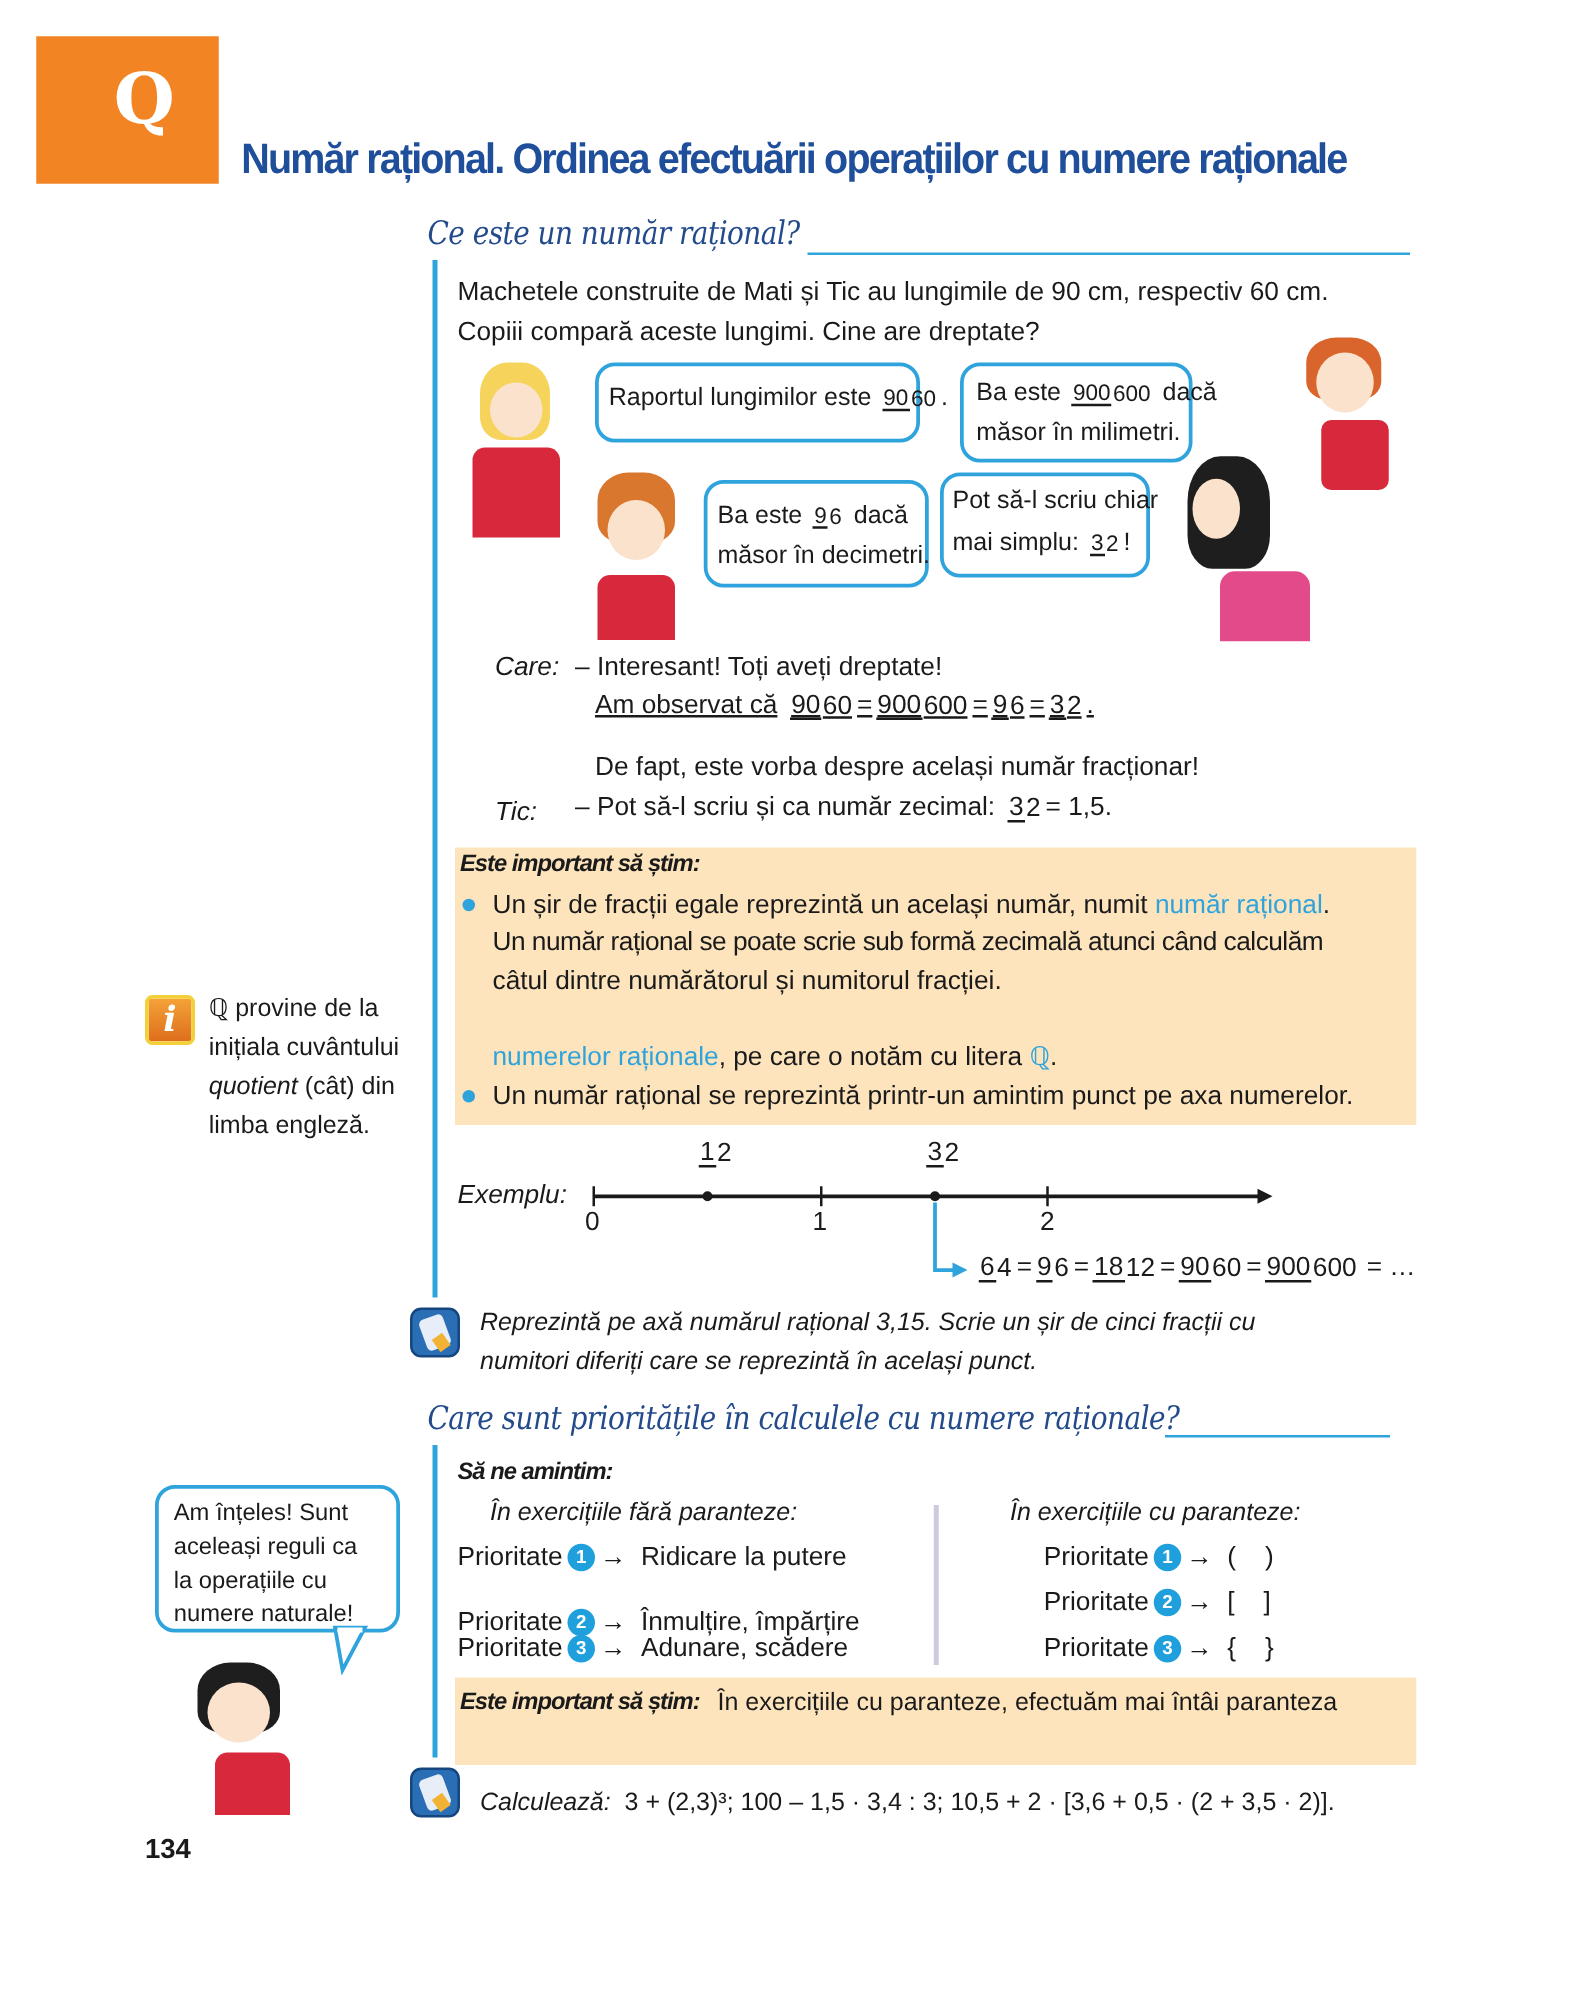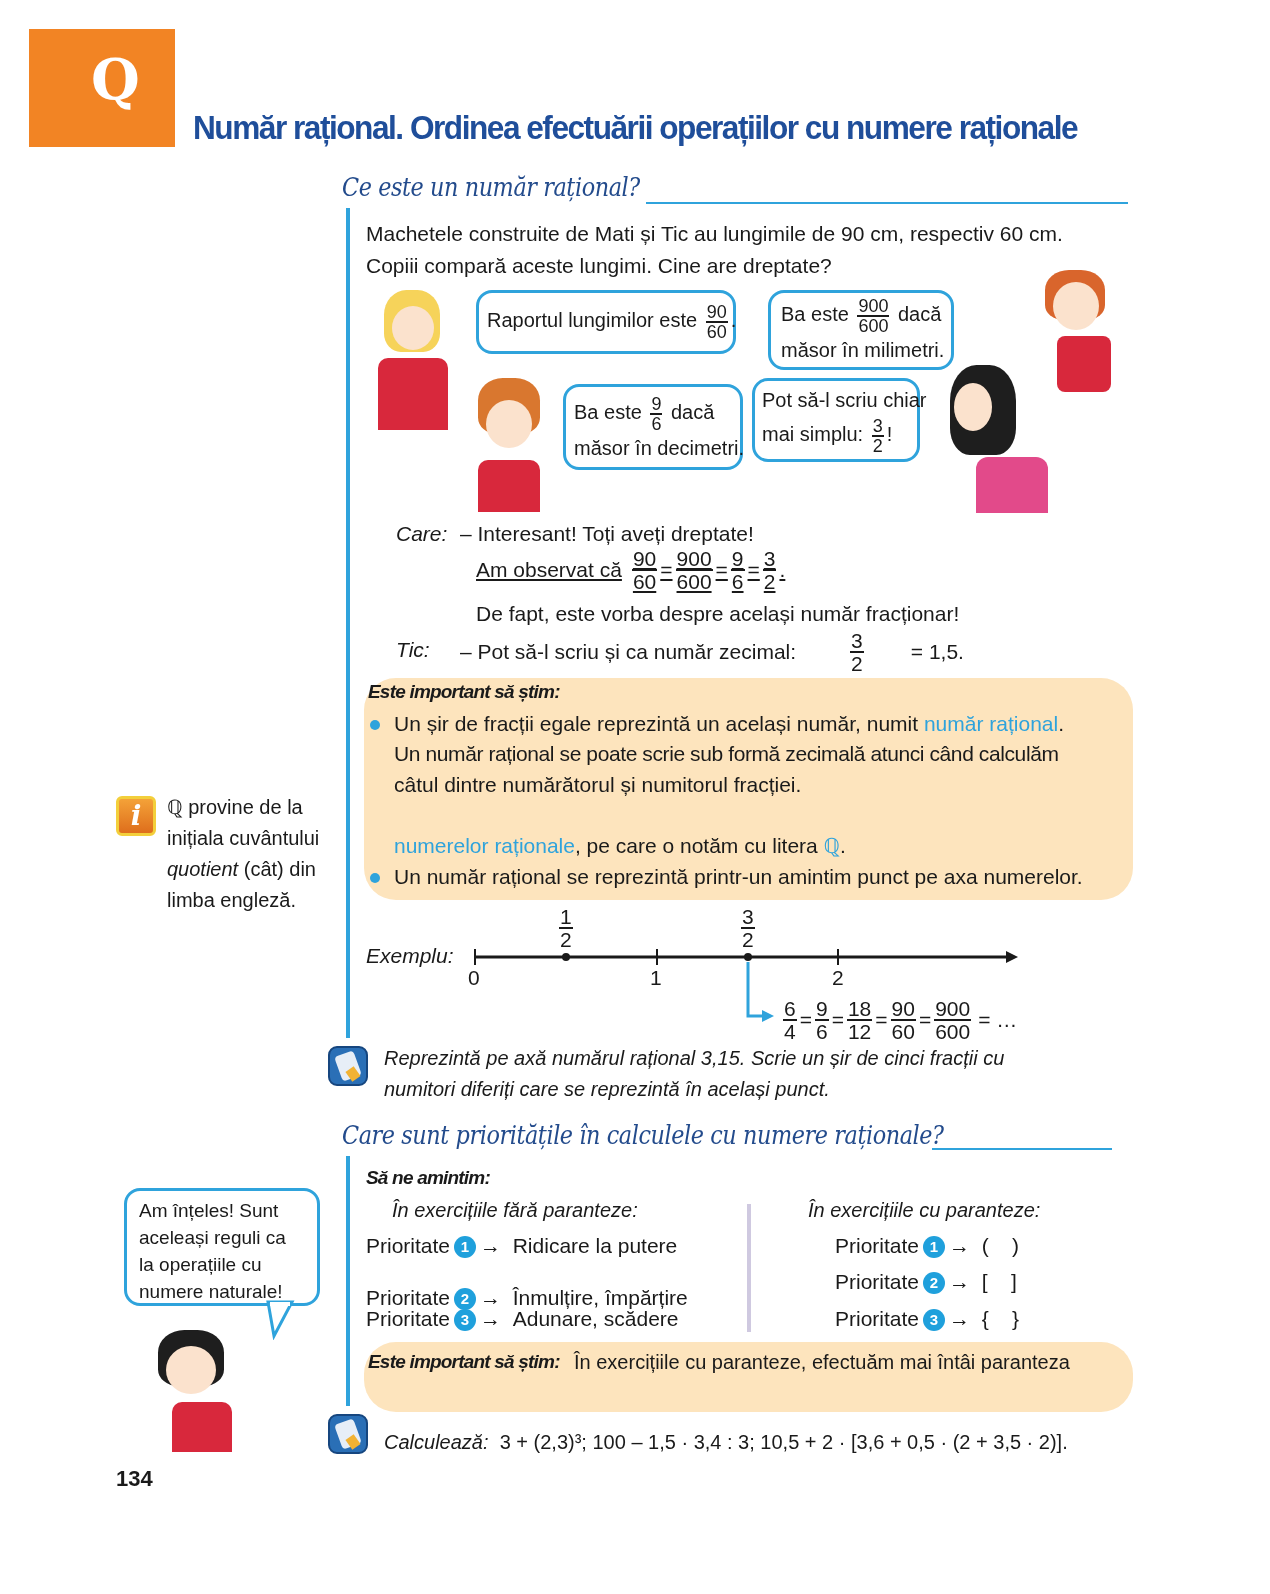--- a/index.html
+++ b/index.html
@@ -12,26 +12,26 @@
   .title { left:193px; top:108px; font-family:"Liberation Sans", sans-serif; font-weight:bold;
            font-size:34px; color:#1f4e9a; letter-spacing:-1.6px; white-space:nowrap; transform:scaleX(0.93); transform-origin:left; }
   .h2 { font-family:"DejaVu Serif", serif; font-style:italic; color:#234b8c; font-size:26px;
         white-space:nowrap; letter-spacing:-0.5px; transform:scaleX(0.86); transform-origin:left; }
   .h2line { height:2px; background:#2fa3dc; }
   .vline { width:4px; background:#2fa3dc; }
   .p { font-size:21px; line-height:32px; color:#1a1a1a; white-space:nowrap; }
   .it { font-style:italic; }
   .bubble { border:3px solid #2fa3dc; border-radius:16px; background:#fff; font-size:20px;
             line-height:30px; color:#1a1a1a; box-sizing:border-box; white-space:nowrap; }
-  .frac { display:inline-flex; flex-direction:column; align-items:center; vertical-align:middle;
+  .frac { display:inline-flex; flex-direction:row; align-items:center; vertical-align:middle;
           line-height:1; margin:0 3px; }
   .frac .n { border-bottom:2px solid #1a1a1a; padding:0 1px; }
   .frac .d { padding:0 1px; }
   .kid { border-radius:40% 40% 30% 30%; }
-  .note { background:#fde4bd;border-radius:32px; }
+  .note { background:#fde4bd; }
   .bl { color:#2fa3dc; }
   .bullet { display:inline-block; width:10px; height:10px; border-radius:50%; background:#2fa3dc; margin-right:14px; vertical-align:middle; }
   .circ { display:inline-flex; width:22px; height:22px; border-radius:50%; background:#1fa0dc; color:#fff;
           font-weight:bold; font-size:15px; align-items:center; justify-content:center; vertical-align:middle; margin:0 4px; }
   .pencil { width:40px; height:40px; border-radius:9px; background:#2a6fb6; border:2px solid #16467f; box-sizing:border-box; }
   .pencil span { position:absolute; left:8px; top:5px; width:20px; height:26px; background:#e7eef7; border-radius:4px; transform:rotate(-20deg); }
   .pencil i { position:absolute; left:18px; top:20px; width:10px; height:12px; background:#f2b233; transform:rotate(-35deg); }
   .info { width:40px; height:40px; background:linear-gradient(#f4a238,#de6e1c); border:3px solid #f3cf3b; border-radius:6px; box-sizing:border-box; color:#fff; font-family:"DejaVu Serif", serif; font-style:italic; font-weight:bold; font-size:28px; text-align:center; line-height:34px; }
 </style>
 </head>
@@ -115,21 +115,21 @@
       <span class="n">9</span>
       <span class="d">6</span>
     </span>=
   <span class="frac">
       <span class="n">3</span>
       <span class="d">2</span>
     </span>.
 </div>
 <div class="abs p" style="left:476px;top:598px;">De fapt, este vorba despre același număr fracționar!</div>
 <div class="abs p it" style="left:396px;top:634px;">Tic:</div>
-<div class="abs p" style="left:460px;top:630px;display:flex;align-items:center;gap:44px;">
+<div class="abs p" style="left:460px;top:630px;display:flex;align-items:center;">
   <span>– Pot să-l scriu și ca număr zecimal:</span>
   <span class="frac" style="margin-left:10px;">
       <span class="n">3</span>
       <span class="d">2</span>
     </span>
   <span>= 1,5.</span>
 </div>
 
 <div class="abs note" style="left:364px;top:678px;width:769px;height:222px;">
   <div class="abs p it" style="left:4px;top:-2px;font-weight:bold;font-size:19px;letter-spacing:-0.8px;">Este important să știm:</div>

